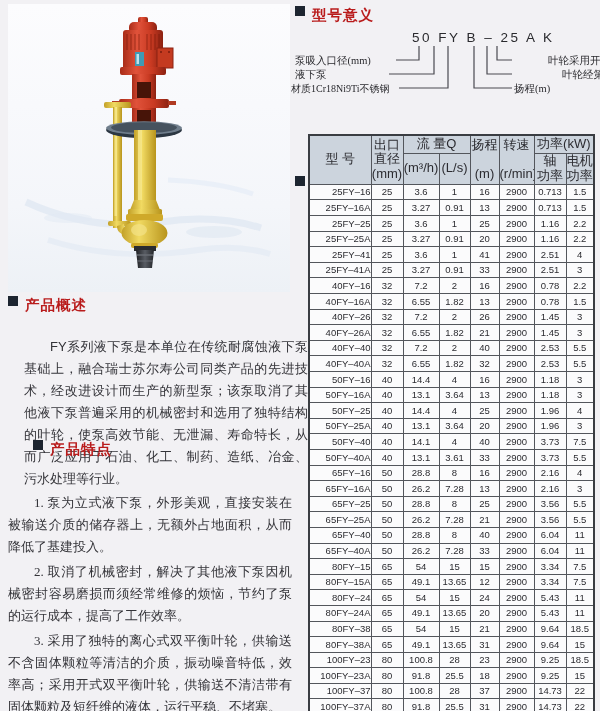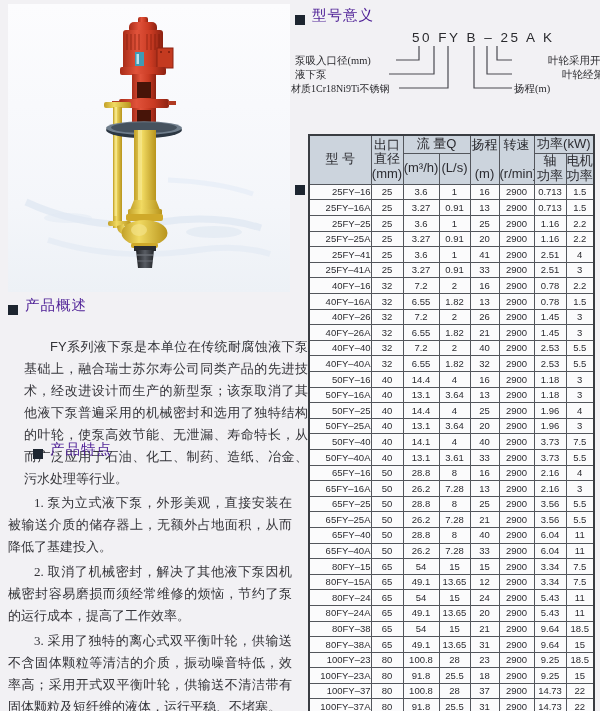--- a/index.html
+++ b/index.html
@@ -5,22 +5,22 @@
   html,body{margin:0;padding:0;}
   body{background:#e8e8ea;}
   .page{
     position:relative; width:600px; height:711px; overflow:hidden;
     background:#f2f1f4;
     font-family:"Liberation Sans","DejaVu Sans",sans-serif;
     color:#2f2f34;
   }
   
   .sec-header{
-    position:absolute; display:flex; align-items:flex-end; gap:7px;
-    font-weight:normal; font-size:14.5px; color:#4c1d95; letter-spacing:1px;
+    position:absolute; display:flex; align-items:flex-start; gap:7px;
+    font-weight:bold; font-size:14.5px; color:#b91c1c; letter-spacing:1px;
     font-family:"Liberation Sans","DejaVu Sans",sans-serif;
   }
   .sec-header .sq{width:10px;height:10px;background:#1d2530;display:inline-block;}
   
   .photo{position:absolute; left:8px; top:4px; width:282px; height:288px;}
   .body-text{
     position:absolute; left:8px; width:284px; margin:16px;
     font-family:Liberation Sans, sans-serif;
     font-size:13px; line-height:22px; text-align:justify; text-indent:2em;
     color:#333338;

